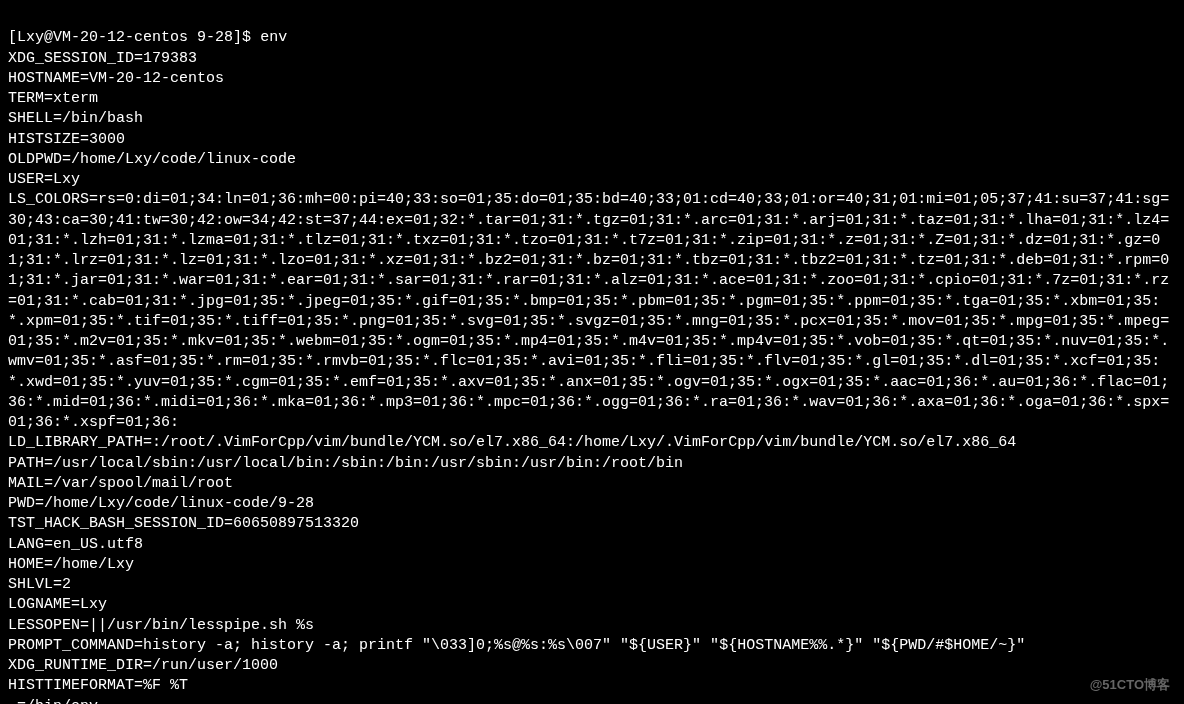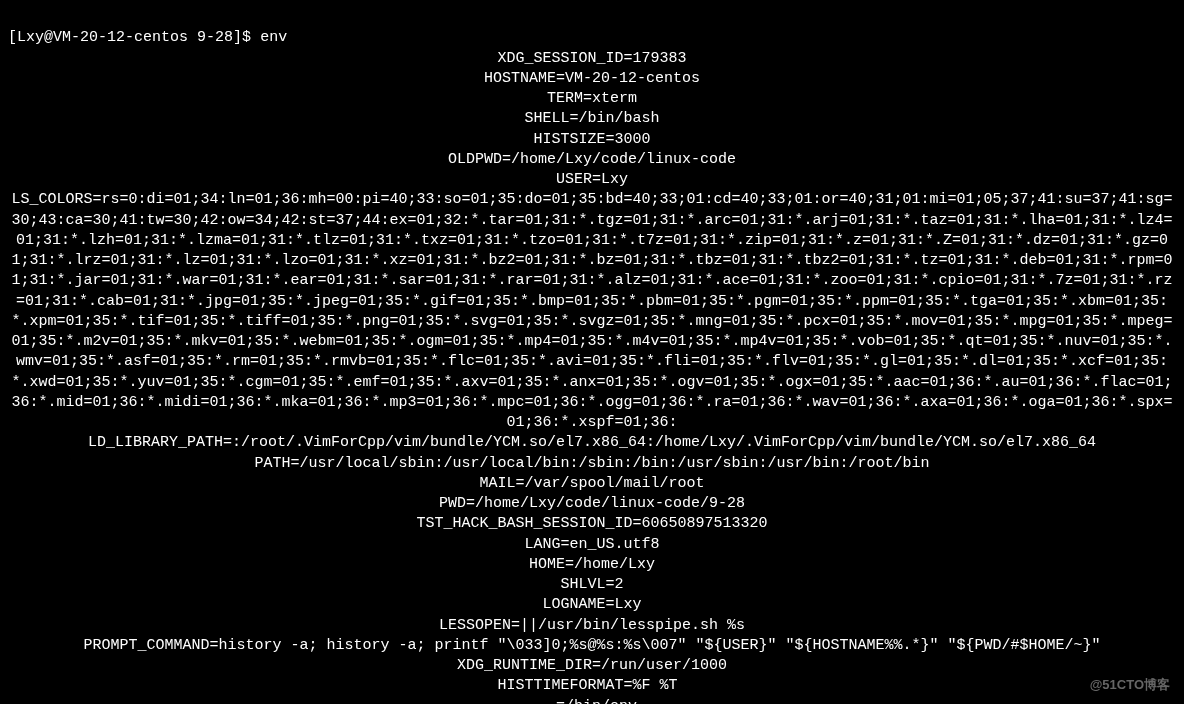--- a/index.html
+++ b/index.html
@@ -31,21 +31,20 @@
       position: absolute;
       bottom: 10px;
       right: 14px;
       color: #666666;
       font-size: 13px;
       font-family: sans-serif;
       font-weight: bold;
     }
     .env-line {
       display: block;
-      text-align: center;
     }
   </style>
 </head>
 <body>
 
 <div class="terminal">
 <span class="prompt-line">[<span>Lxy</span>@<span>VM-20-12-centos</span> <span>9-28</span>]$ <span>env</span></span>
 <span class="env-line">XDG_SESSION_ID=<span>179383</span></span><span class="env-line">HOSTNAME=<span>VM-20-12-centos</span></span><span class="env-line">TERM=<span>xterm</span></span><span class="env-line">SHELL=<span>/bin/bash</span></span><span class="env-line">HISTSIZE=<span>3000</span></span><span class="env-line">OLDPWD=<span>/home/Lxy/code/linux-code</span></span><span class="env-line">USER=<span>Lxy</span></span><span class="env-line">LS_COLORS=<span>rs=0:di=01;34:ln=01;36:mh=00:pi=40;33:so=01;35:do=01;35:bd=40;33;01:cd=40;33;01:or=40;31;01:mi=01;05;37;41:su=37;41:sg=30;43:ca=30;41:tw=30;42:ow=34;42:st=37;44:ex=01;32:*.tar=01;31:*.tgz=01;31:*.arc=01;31:*.arj=01;31:*.taz=01;31:*.lha=01;31:*.lz4=01;31:*.lzh=01;31:*.lzma=01;31:*.tlz=01;31:*.txz=01;31:*.tzo=01;31:*.t7z=01;31:*.zip=01;31:*.z=01;31:*.Z=01;31:*.dz=01;31:*.gz=01;31:*.lrz=01;31:*.lz=01;31:*.lzo=01;31:*.xz=01;31:*.bz2=01;31:*.bz=01;31:*.tbz=01;31:*.tbz2=01;31:*.tz=01;31:*.deb=01;31:*.rpm=01;31:*.jar=01;31:*.war=01;31:*.ear=01;31:*.sar=01;31:*.rar=01;31:*.alz=01;31:*.ace=01;31:*.zoo=01;31:*.cpio=01;31:*.7z=01;31:*.rz=01;31:*.cab=01;31:*.jpg=01;35:*.jpeg=01;35:*.gif=01;35:*.bmp=01;35:*.pbm=01;35:*.pgm=01;35:*.ppm=01;35:*.tga=01;35:*.xbm=01;35:*.xpm=01;35:*.tif=01;35:*.tiff=01;35:*.png=01;35:*.svg=01;35:*.svgz=01;35:*.mng=01;35:*.pcx=01;35:*.mov=01;35:*.mpg=01;35:*.mpeg=01;35:*.m2v=01;35:*.mkv=01;35:*.webm=01;35:*.ogm=01;35:*.mp4=01;35:*.m4v=01;35:*.mp4v=01;35:*.vob=01;35:*.qt=01;35:*.nuv=01;35:*.wmv=01;35:*.asf=01;35:*.rm=01;35:*.rmvb=01;35:*.flc=01;35:*.avi=01;35:*.fli=01;35:*.flv=01;35:*.gl=01;35:*.dl=01;35:*.xcf=01;35:*.xwd=01;35:*.yuv=01;35:*.cgm=01;35:*.emf=01;35:*.axv=01;35:*.anx=01;35:*.ogv=01;35:*.ogx=01;35:*.aac=01;36:*.au=01;36:*.flac=01;36:*.mid=01;36:*.midi=01;36:*.mka=01;36:*.mp3=01;36:*.mpc=01;36:*.ogg=01;36:*.ra=01;36:*.wav=01;36:*.axa=01;36:*.oga=01;36:*.spx=01;36:*.xspf=01;36:</span></span><span class="env-line">LD_LIBRARY_PATH=<span>:/root/.VimForCpp/vim/bundle/YCM.so/el7.x86_64:/home/Lxy/.VimForCpp/vim/bundle/YCM.so/el7.x86_64</span></span><span class="env-line">PATH=<span>/usr/local/sbin:/usr/local/bin:/sbin:/bin:/usr/sbin:/usr/bin:/root/bin</span></span><span class="env-line">MAIL=<span>/var/spool/mail/root</span></span><span class="env-line">PWD=<span>/home/Lxy/code/linux-code/9-28</span></span><span class="env-line">TST_HACK_BASH_SESSION_ID=<span>60650897513320</span></span><span class="env-line">LANG=<span>en_US.utf8</span></span><span class="env-line">HOME=<span>/home/Lxy</span></span><span class="env-line">SHLVL=<span>2</span></span><span class="env-line">LOGNAME=<span>Lxy</span></span><span class="env-line">LESSOPEN=<span>||/usr/bin/lesspipe.sh %s</span></span><span class="env-line">PROMPT_COMMAND=<span>history -a; history -a; printf "\033]0;%s@%s:%s\007" "${USER}" "${HOSTNAME%%.*}" "${PWD/#$HOME/~}"</span></span><span class="env-line">XDG_RUNTIME_DIR=<span>/run/user/1000</span></span><span class="env-line">HISTTIMEFORMAT=<span>%F %T </span></span><span class="env-line">_=<span>/bin/env</span></span>
 </div>
 

